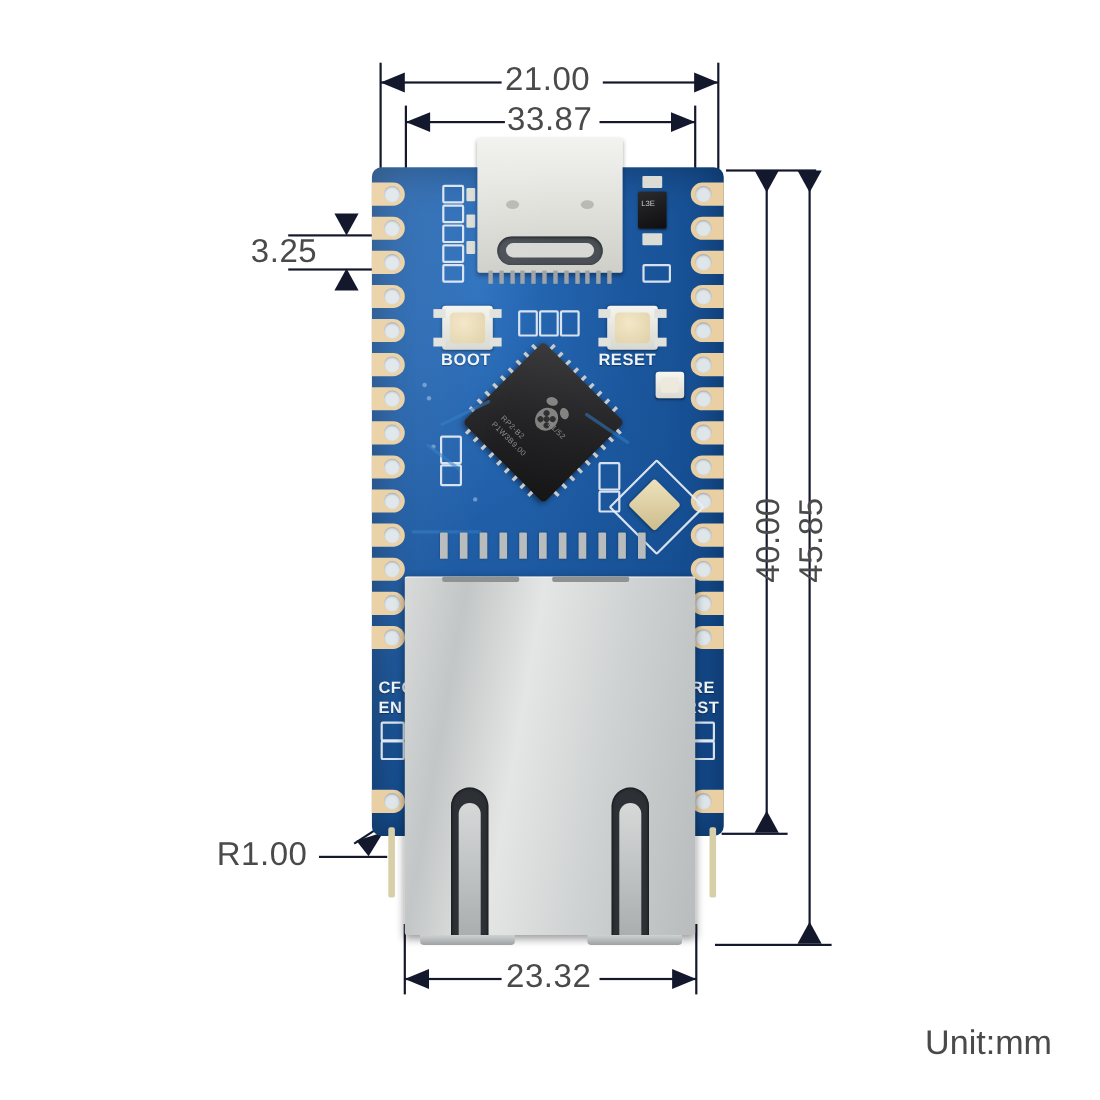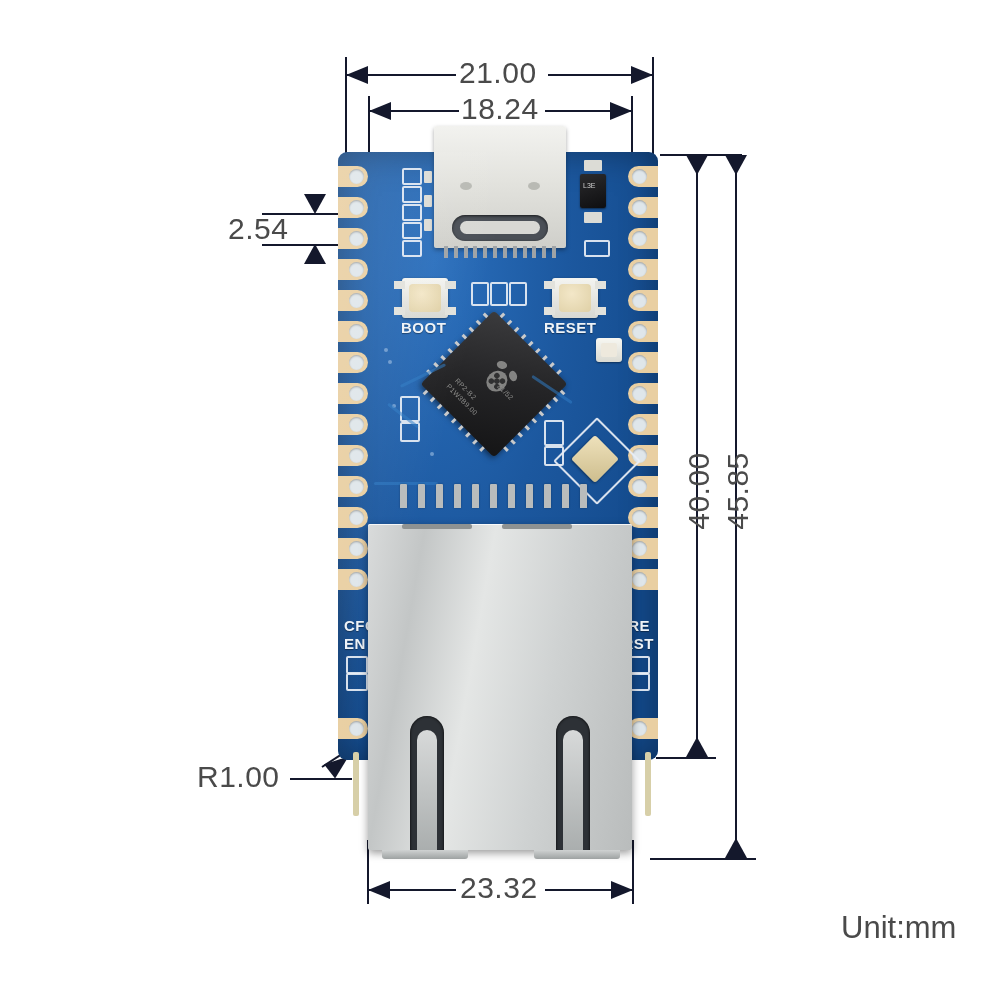--- a/index.html
+++ b/index.html
@@ -130,27 +130,27 @@
   <div class="arrow ar-left" style="left:346px;top:66px;"></div>
   <div class="arrow ar-right" style="left:631px;top:66px;"></div>
   <div class="dimtext" style="left:459px;top:58px;">21.00</div>
 
   <div class="ext" style="left:368px;top:96px;width:2px;height:80px;"></div>
   <div class="ext" style="left:631px;top:96px;width:2px;height:80px;"></div>
   <div class="dimline" style="left:369px;top:110px;width:90px;"></div>
   <div class="dimline" style="left:545px;top:110px;width:87px;"></div>
   <div class="arrow ar-left" style="left:369px;top:102px;"></div>
   <div class="arrow ar-right" style="left:610px;top:102px;"></div>
-  <div class="dimtext" style="left:461px;top:94px;">18.24</div>
+  <div class="dimtext" style="left:461px;top:94px;">33.87</div>
 
   <div class="dimline" style="left:262px;top:213px;width:78px;"></div>
   <div class="dimline" style="left:262px;top:244px;width:78px;"></div>
   <div class="arrow ar-down" style="left:304px;top:194px;"></div>
   <div class="arrow ar-up" style="left:304px;top:244px;"></div>
-  <div class="dimtext" style="left:228px;top:214px;">2.54</div>
+  <div class="dimtext" style="left:228px;top:214px;">3.25</div>
 
   <div class="dimline" style="left:660px;top:154px;width:82px;"></div>
 
   <div class="vline" style="left:696px;top:155px;height:588px;"></div>
   <div class="arrow ar-down" style="left:686px;top:155px;"></div>
   <div class="arrow ar-up" style="left:686px;top:737px;"></div>
   <div class="dimline" style="left:656px;top:757px;width:60px;"></div>
   <div class="dimtext vert" style="left:654px;top:476px;width:90px;text-align:center;">40.00</div>
 
   <div class="vline" style="left:735px;top:155px;height:690px;"></div>
@@ -167,21 +167,21 @@
   <div class="arrow ar-right" style="left:611px;top:881px;"></div>
   <div class="dimtext" style="left:460px;top:873px;">23.32</div>
 
   <div class="dimline" style="left:290px;top:778px;width:62px;"></div>
   <div class="dimline" style="left:322px;top:766px;width:38px;transform:rotate(-33deg);transform-origin:0 50%;"></div>
   <div class="arrow" style="left:330px;top:752px;border-left:9px solid transparent;
               border-right:9px solid transparent;border-bottom:24px solid #14182c;
               transform:rotate(52deg);"></div>
   <div class="dimtext" style="left:197px;top:762px;">R1.00</div>
 
-  <div class="unit" style="left:841px;top:910px;">Unit:mm</div>
+  <div class="unit" style="left:841px;top:930px;">Unit:mm</div>
 
   <div class="pcb" style="left:338px;top:152px;width:320px;height:608px;">
 
     <div class="pad left" style="top:14px;">
         <div class="hole"></div>
       </div>
     <div class="pad left" style="top:45px;">
         <div class="hole"></div>
       </div>
     <div class="pad left" style="top:76px;">

